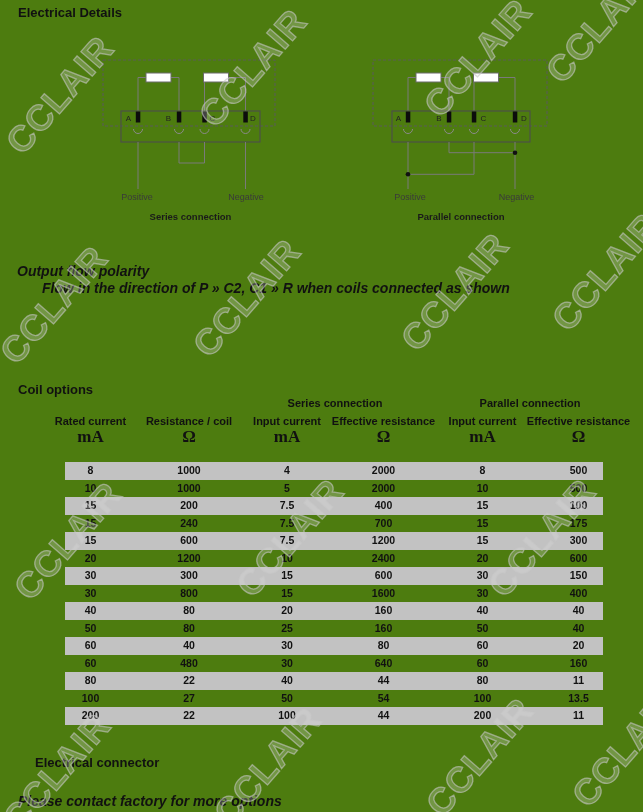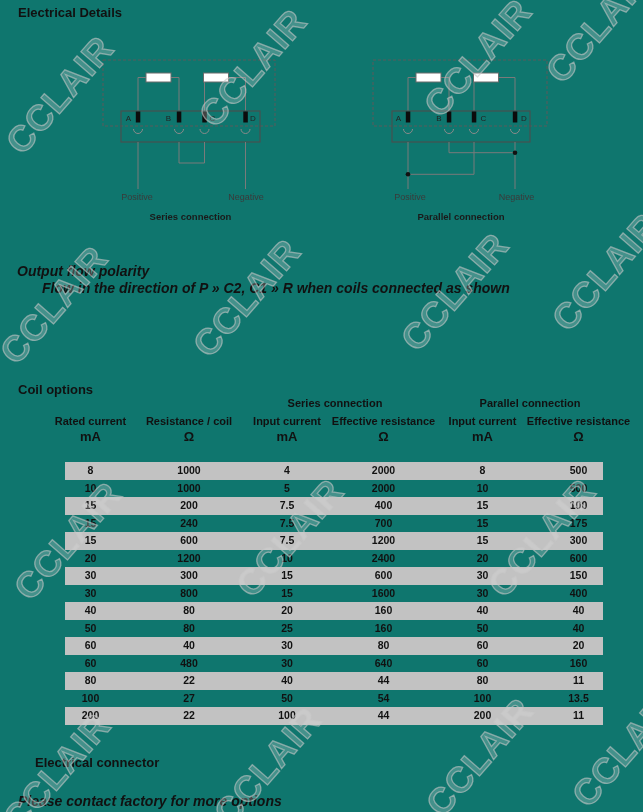--- a/index.html
+++ b/index.html
@@ -1,29 +1,29 @@
 <!DOCTYPE html>
 <html><head>
 <meta charset="utf-8">
 <style>
   html,body{margin:0;padding:0;background:#ffffff;}
   .page{
-    position:relative;width:643px;height:812px;background:#0f766e;overflow:hidden;
+    position:relative;width:643px;height:812px;background:#4d7c0f;overflow:hidden;
     font-family:"Liberation Sans","DejaVu Sans",sans-serif;color:#111;
   }
   .abs{position:absolute;}
   .content{position:absolute;inset:0;z-index:1;}
   .h-main{font-size:13px;font-weight:bold;white-space:nowrap;}
   .bold-line{font-size:14px;font-weight:bold;white-space:nowrap;font-style:italic;}
   
   .grp-hdr{position:absolute;transform:translateX(-50%);font-size:11px;font-weight:bold;white-space:nowrap;}
   .t-strip{position:absolute;left:65px;width:538px;}
   .t-cell{position:absolute;transform:translateX(-50%);white-space:nowrap;font-weight:bold;}
   .hdr-cell{font-size:11px;line-height:14px;text-align:center;}
-  .unit-cell{font-size:13px;line-height:13px;}
+  .unit-cell{font-size:17px;line-height:13px;font-family:Liberation Serif, serif;}
   .t-row{position:relative;height:17.5px;width:538px;}
   .t-row.gray{background:#c2c2c2;}
   .body-cell{font-size:10.5px;line-height:17.5px;}
   .c0{left:25.5px}.c1{left:124px}.c2{left:222px}.c3{left:318.5px}.c4{left:417.5px}.c5{left:513.5px}
   
   svg{position:absolute;overflow:visible;}
   .wire{stroke:#7a7a7a;stroke-width:1;fill:none;}
   .boxline{stroke:#4d4d4d;stroke-width:1.1;fill:none;}
   .dashbox{stroke:#5a5a5a;stroke-width:1;fill:none;stroke-dasharray:3 2;}
   .res{stroke:#6b6b6b;stroke-width:1;fill:#fff;}

